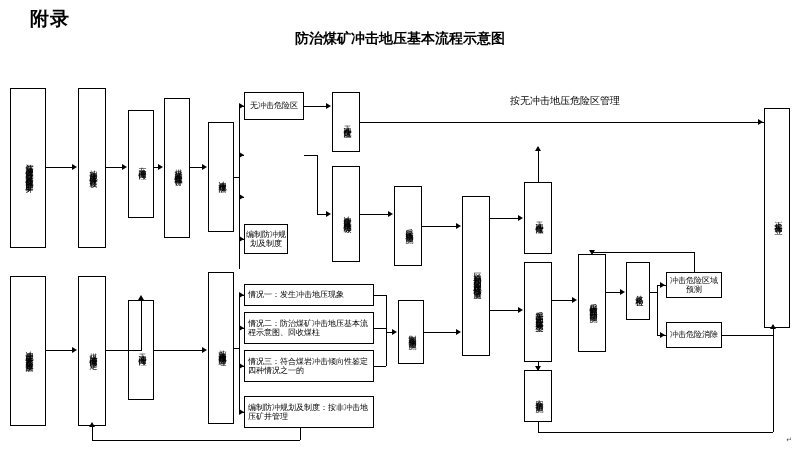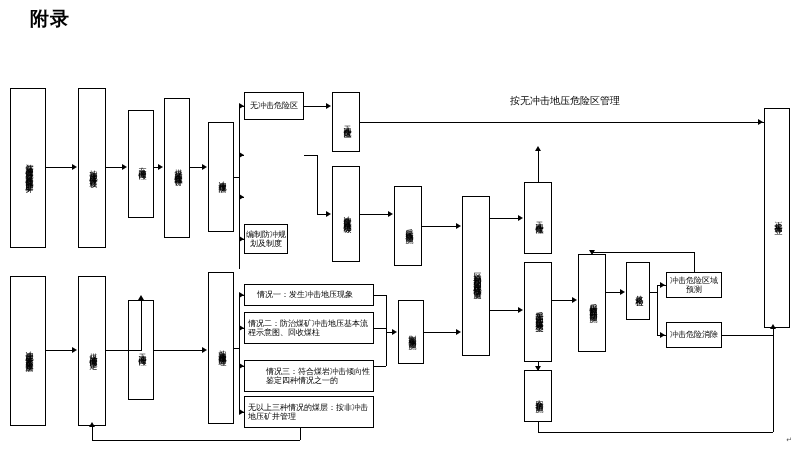--- a/index.html
+++ b/index.html
@@ -46,20 +46,21 @@
   .ar-d{border-left:3px solid transparent;border-right:3px solid transparent;border-top:5px solid #000;}
   .ar-u{border-left:3px solid transparent;border-right:3px solid transparent;border-bottom:5px solid #000;}
   .pgnum{position:absolute;right:8px;bottom:6px;font-size:7px;color:#555;}
 </style>
 </head>
 <body>
 
 <div id="root">
 
   <div class="hdr">附录</div>
+  <div class="title">防治煤矿冲击地压基本流程示意图</div>
 
   <div class="box v" style="left:10px;top:88px;width:36px;height:160px;">评估有冲击倾向性且评价有冲击危险性的新建矿井</div>
   <div class="box v" style="left:10px;top:276px;width:36px;height:150px;">冲击地压矿井新水平新采区新煤层</div>
 
   <div class="box v" style="left:78px;top:88px;width:28px;height:160px;">按冲击地压矿井设计建设</div>
   <div class="box v" style="left:78px;top:276px;width:28px;height:150px;">煤岩冲击倾向性鉴定</div>
 
   <div class="box v" style="left:128px;top:110px;width:26px;height:108px;">有冲击倾向性</div>
   <div class="box v" style="left:128px;top:300px;width:26px;height:100px;">无冲击倾向性</div>
 
@@ -83,24 +84,24 @@
   <div class="box v" style="left:524px;top:370px;width:28px;height:52px;">安全防护措施</div>
 
   <div class="box v" style="left:578px;top:254px;width:28px;height:98px;">采用针对性的局部防冲措施</div>
   <div class="box v" style="left:626px;top:262px;width:24px;height:58px;">效果检验</div>
 
   <div class="box" style="left:666px;top:272px;width:56px;height:26px;">冲击危险区域预测</div>
   <div class="box" style="left:666px;top:322px;width:56px;height:26px;text-align:center;">冲击危险消除</div>
 
   <div class="box v" style="left:764px;top:108px;width:26px;height:220px;">正常采掘作业</div>
 
-  <div class="box left" style="left:244px;top:284px;width:130px;height:22px;padding-left:12px;">情况一：发生冲击地压现象</div>
+  <div class="box left" style="left:244px;top:284px;width:130px;height:22px;padding-left:3px;">情况一：发生冲击地压现象</div>
   <div class="box left" style="left:244px;top:312px;width:130px;height:32px;padding-left:3px;">情况二：防治煤矿冲击地压基本流程示意图、回收煤柱</div>
-  <div class="box left" style="left:244px;top:360px;width:130px;height:32px;padding-left:21px;">情况三：符合煤岩冲击倾向性鉴定四种情况之一的</div>
-  <div class="box left" style="left:244px;top:396px;width:130px;height:32px;padding-left:3px;">无以上三种情况的煤层：按非冲击地压矿井管理</div>
+  <div class="box left" style="left:244px;top:350px;width:130px;height:32px;padding-left:3px;">情况三：符合煤岩冲击倾向性鉴定四种情况之一的</div>
+  <div class="box left" style="left:244px;top:396px;width:130px;height:32px;padding-left:3px;">编制防冲规划及制度：按非冲击地压矿井管理</div>
 
   <div class="box v" style="left:398px;top:300px;width:26px;height:64px;">制定专项防冲措施</div>
 
   <div class="lbl" style="left:510px;top:94px;">按无冲击地压危险区管理</div>
 
   <div class="ln hl" style="left:46px;top:167px;width:26px;"></div>
   <div class="ar ar-r" style="left:72px;top:164px;"></div>
 
   <div class="ln hl" style="left:46px;top:350px;width:26px;"></div>
   <div class="ar ar-r" style="left:72px;top:347px;"></div>

